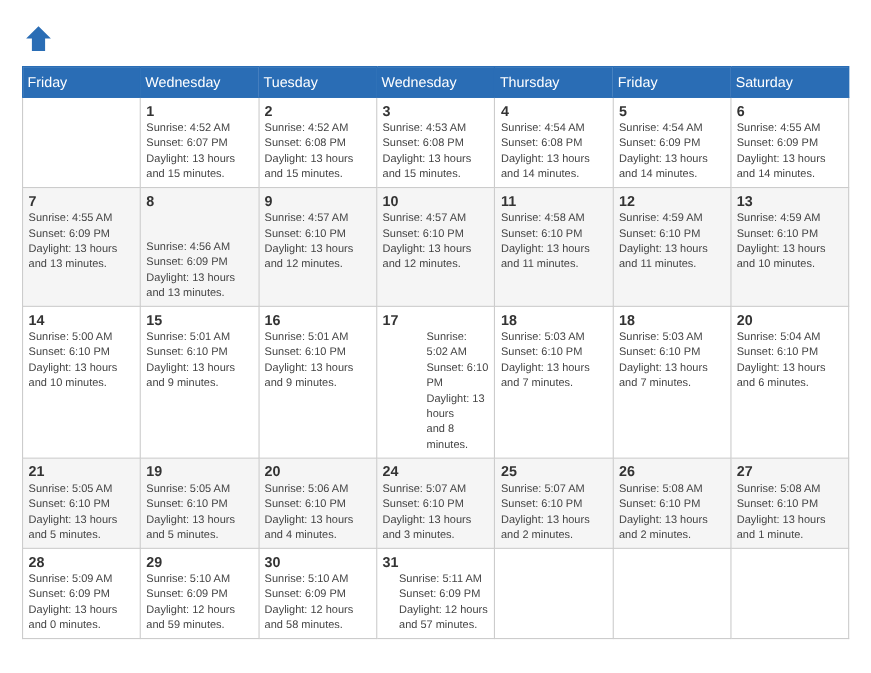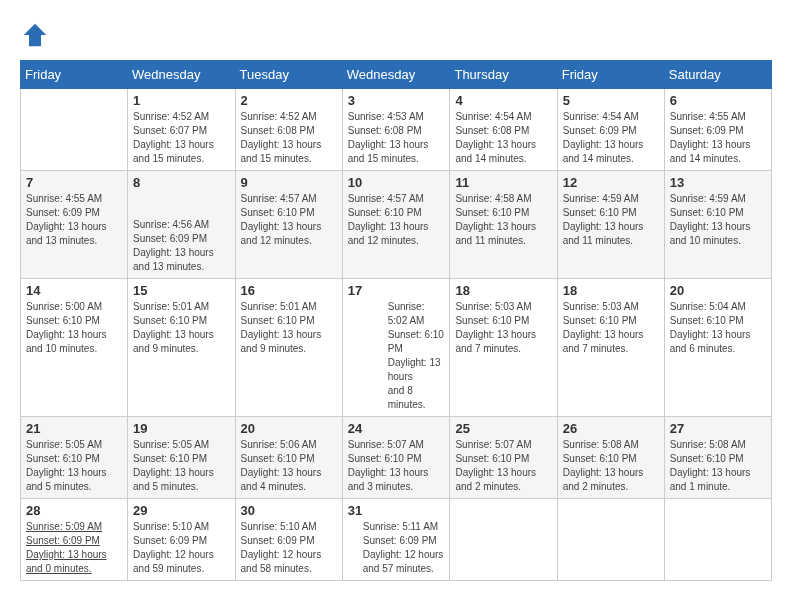--- a/index.html
+++ b/index.html
@@ -319,21 +319,21 @@
           <div class="day-number">27</div>
           <div class="day-info" style="white-space: pre-line;">Sunrise: 5:08 AM
 Sunset: 6:10 PM
 Daylight: 13 hours
 and 1 minute.</div>
         </td>
       </tr>
       <tr>
         <td>
           <div class="day-number">28</div>
-          <div class="day-info" style="white-space: pre-line; text-decoration: underline;">Sunrise: 5:09 AM
+          <div class="day-info" style="white-space: pre-line;">Sunrise: 5:09 AM
 Sunset: 6:09 PM
 Daylight: 13 hours
 and 0 minutes.</div>
         </td>
         <td>
           <div class="day-number">29</div>
           <div class="day-info" style="white-space: pre-line;">Sunrise: 5:10 AM
 Sunset: 6:09 PM
 Daylight: 12 hours
 and 59 minutes.</div>

